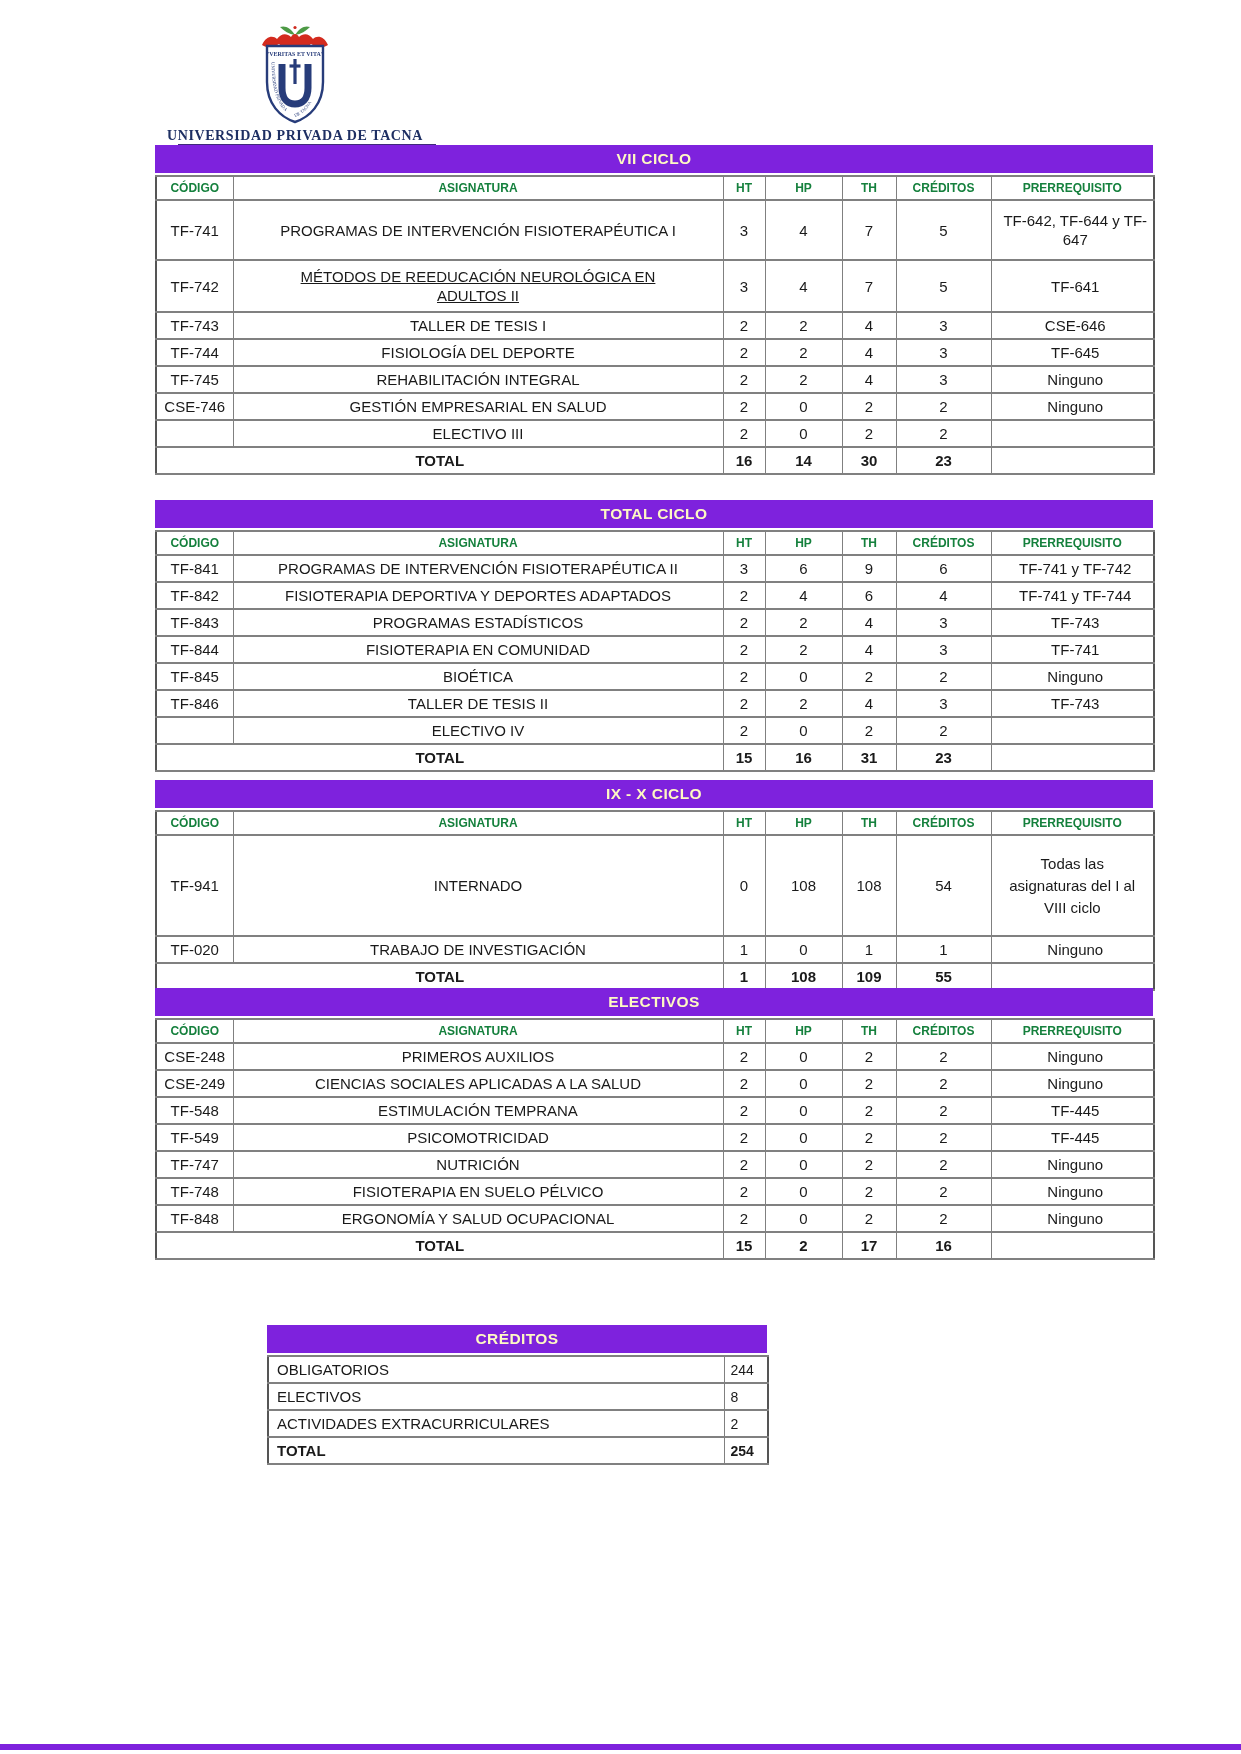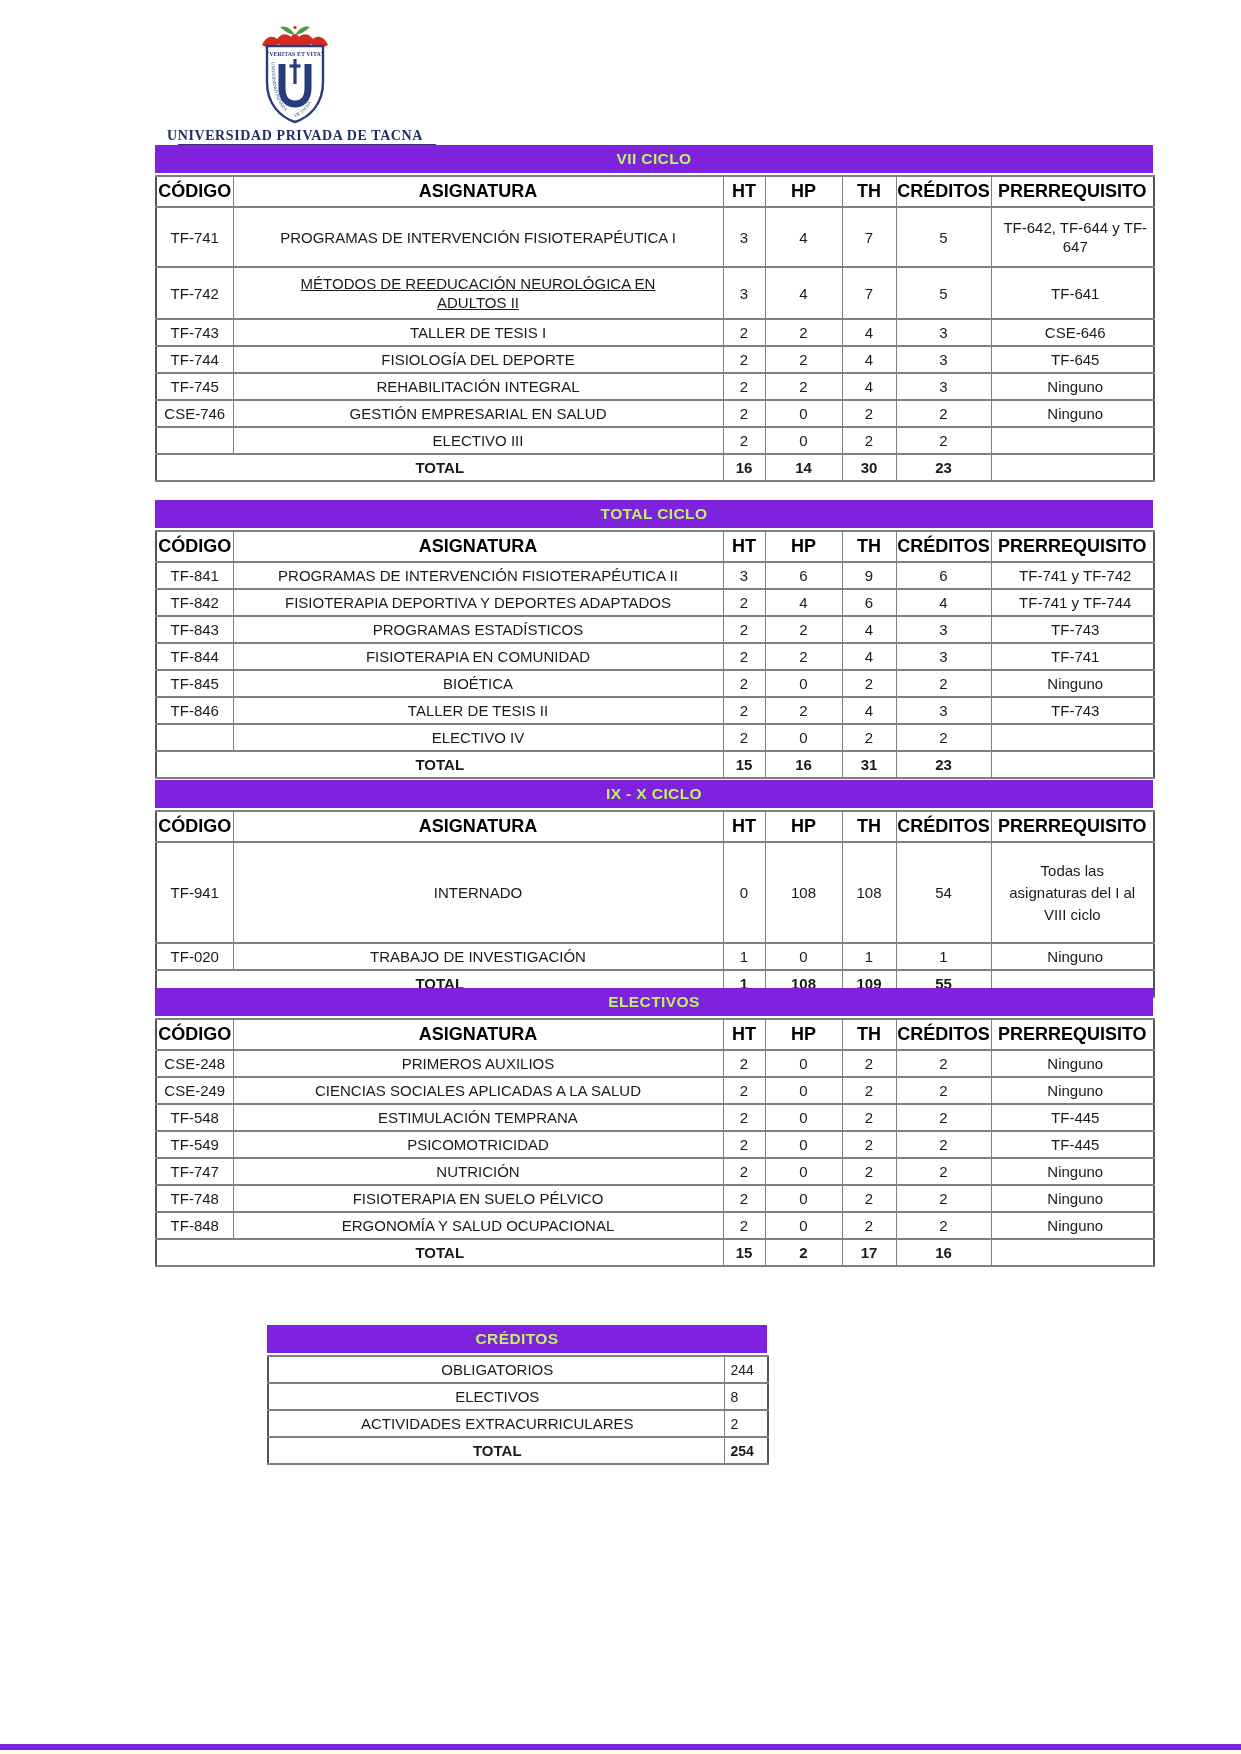--- a/index.html
+++ b/index.html
@@ -12,49 +12,49 @@
   .logo-svg{display:block;margin:0 auto;}
   .uni-name{
     font-family:"Liberation Serif",serif;font-weight:bold;font-size:14px;
     color:#1e2f63;letter-spacing:.6px;margin-top:2px;white-space:nowrap;
   }
   .uni-underline{position:absolute;left:178px;top:144px;width:258px;height:2.5px;background:#3f2a7a;}
   
   .table-block{position:absolute;left:155px;width:998px;}
   #block-0{top:145px;} #block-1{top:500px;} #block-2{top:780px;} #block-3{top:988px;}
   .table-title{
-    height:28px;line-height:28px;background:var(--purple);color:#bef264;
+    height:28px;line-height:28px;background:var(--purple);color:#fef9c3;
     font-weight:bold;font-size:15.5px;text-align:center;letter-spacing:.4px;margin-bottom:2px;
   }
   table.ciclo{border-collapse:collapse;table-layout:fixed;width:998px;border:2px solid #555;}
   table.ciclo th,table.ciclo td{
     border-left:1.5px solid #808080;border-right:1.5px solid #808080;
     border-top:2px solid #808080;border-bottom:2px solid #808080;
     text-align:center;vertical-align:middle;overflow:hidden;
   }
-  table.ciclo th{font-size:18px;font-weight:bold;padding:4px 0;color:#000000;}
+  table.ciclo th{font-size:12px;font-weight:bold;padding:4px 0;color:#15803d;}
   table.ciclo td{font-size:15px;padding:3px 2px;line-height:1.27;}
   table.ciclo td.cell-prerrequisito{padding-left:8px;}
   table.ciclo tfoot td{font-weight:bold;border-top:2.5px solid #555;}
   table.ciclo tfoot td.total-label{text-align:center;}
   
   #block-0 tbody tr:nth-child(1) td{padding-top:10px;padding-bottom:10px;}
   #block-0 tbody tr:nth-child(2) td{padding-top:6px;padding-bottom:6px;}
   #block-0 tbody tr:nth-child(2) td.cell-asignatura{padding-left:40px;padding-right:40px;text-decoration:underline;}
   #block-2 tbody tr:nth-child(1) td{padding-top:17px;padding-bottom:17px;}
   #block-2 tbody tr:nth-child(1) td.cell-prerrequisito{padding-left:14px;padding-right:14px;line-height:1.45;}
   
   .credits-block{position:absolute;left:267px;top:1325px;width:500px;}
   table.credits{border-collapse:collapse;table-layout:fixed;width:500px;border:2px solid #555;}
   table.credits td{
     border-left:1px solid #808080;border-right:1px solid #808080;
     border-top:2px solid #808080;border-bottom:2px solid #808080;
     font-size:15px;padding:4px 6px;vertical-align:middle;
   }
-  table.credits td.cr-label{text-align:center;padding-left:8px;}
+  table.credits td.cr-label{text-align:left;padding-left:8px;}
   table.credits td.cr-value{font-size:14px;padding-right:5px;}
   table.credits tr.cr-total td{font-weight:bold;border-top:2.5px solid #555;}
   
   .footer-rule{position:absolute;left:0;top:1744px;width:1241px;height:6px;background:var(--purple);}
 </style>
 </head>
 <body>
 
 <div class="logo-block">
   <svg class="logo-svg" width="78" height="104" viewBox="0 0 78 104">

